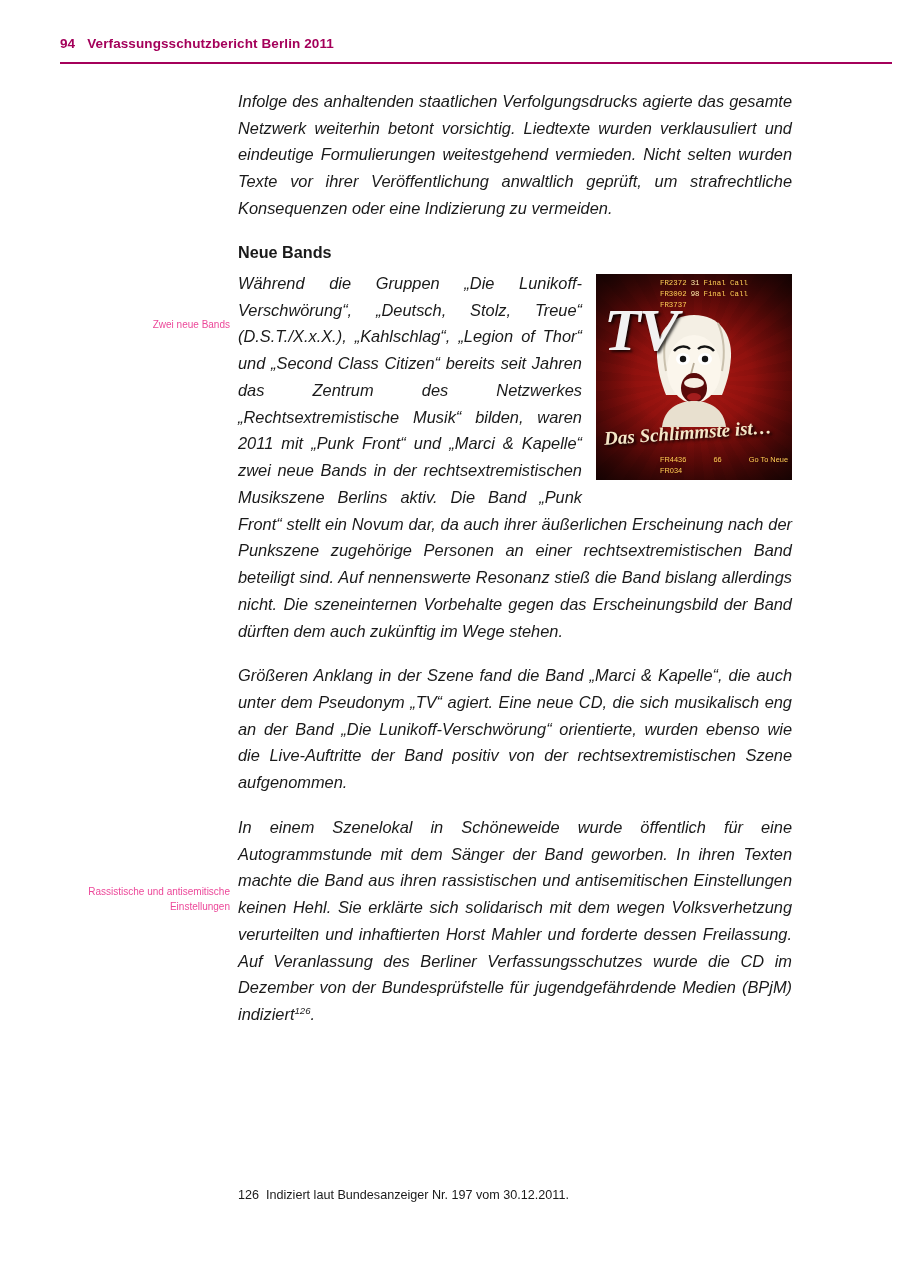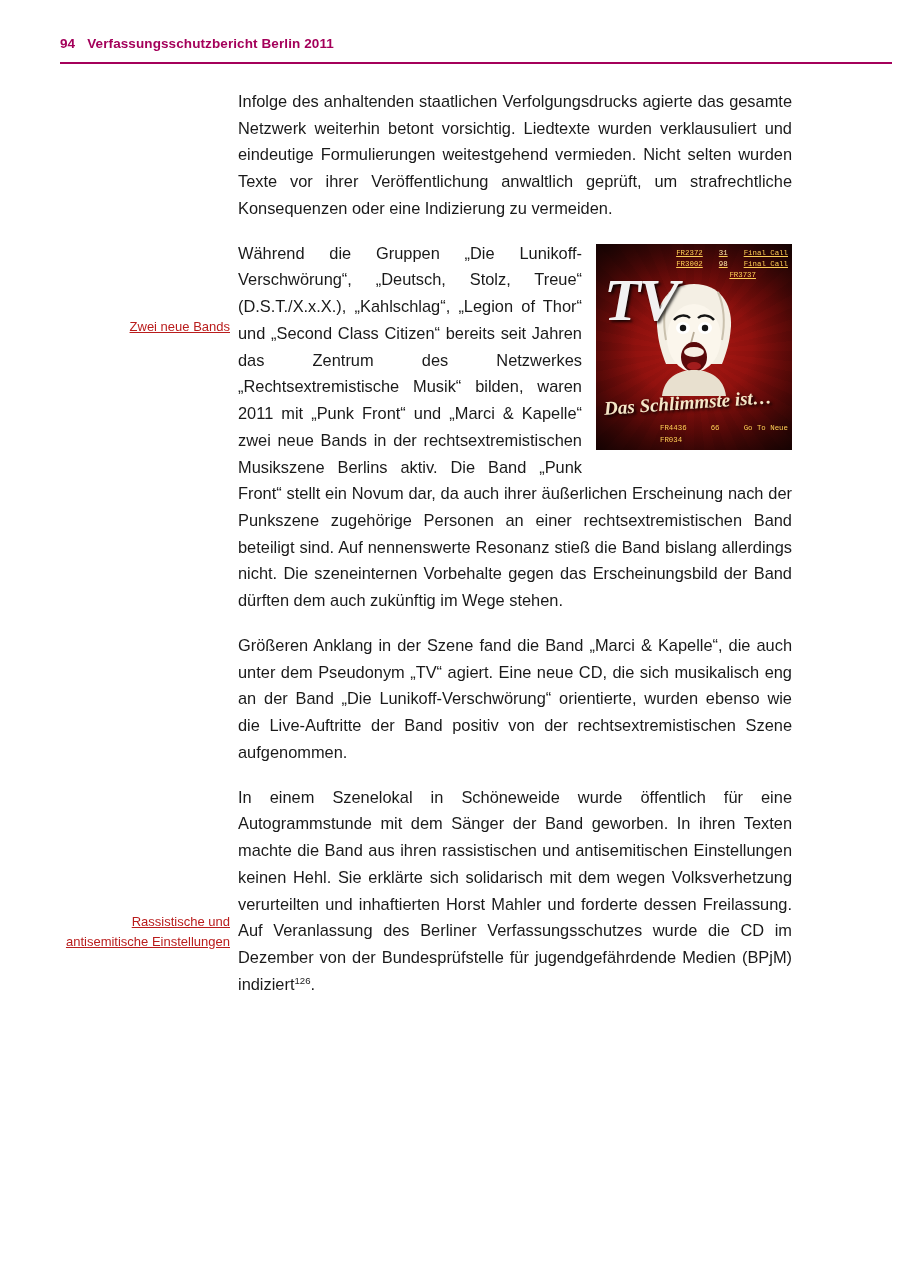--- a/index.html
+++ b/index.html
@@ -50,41 +50,41 @@
   .header-pagenum {
     display: inline-block;
     margin-right: 12px;
   }
 
   
   .margin-note {
     position: absolute;
     width: 172px;
     text-align: right;
-    font-size: 13px;
-    line-height: 1.5;
-    color: #b91c1c;
-    text-decoration: underline;
+    font-size: 10px;
+    line-height: 1.5;
+    color: #ec4899;
   }
   .note-1 { left: 58px; top: 317px; }
-  .note-2 { left: 58px; top: 912px; }
+  .note-2 { left: 58px; top: 884px; }
 
   
   .col {
     position: absolute;
     left: 238px;
     top: 88px;
     width: 554px;
   }
   p.body {
     margin: 0 0 18px 0;
     font-size: 16.4px;
     line-height: 1.63;
     text-align: justify;
     hyphens: manual;
+    font-style: italic;
   }
   .subhead {
     margin: 8px 0 6px 0;
     font-size: 16.2px;
     font-weight: bold;
     line-height: 1.5;
   }
 
   
   .wrapimg {
@@ -134,32 +134,31 @@
     right: 4px;
     top: 4px;
     width: 128px;
     font-family: "Liberation Mono", monospace;
     font-size: 7.4px;
     color: #ffcf55;
     line-height: 1.5;
   }
   .cd-ticker .row {
     display: flex;
-    justify-content: flex-end;
-    gap: 16px;
+    justify-content: flex-start;
+    gap: 4px;
     white-space: nowrap;
-    text-decoration: underline;
   }
   .cd-ticker .row span:nth-child(2) { color: #ffe9a8; }
   .cd-bottom-ticker {
     position: absolute;
     right: 4px;
     bottom: 4px;
     width: 128px;
-    font-family: Liberation Mono, monospace;
+    font-family: Liberation Sans, sans-serif;
     font-size: 7.4px;
     color: #ffcf55;
     line-height: 1.5;
   }
   .cd-bottom-ticker .row {
     display: flex;
     justify-content: space-between;
     gap: 4px;
     white-space: nowrap;
   }
@@ -213,20 +212,21 @@
     <div class="header-line"></div>
   </div>
 
   <div class="margin-note note-1">Zwei neue Bands</div>
   <div class="margin-note note-2">Rassistische und antisemitische Einstellungen</div>
 
   <div class="col">
 
     <p class="body">Infolge des anhaltenden staatlichen Verfolgungsdrucks agierte das gesamte Netzwerk weiterhin betont vorsichtig. Liedtexte wurden verklausuliert und eindeutige Formulierungen weitestgehend vermieden. Nicht selten wurden Texte vor ihrer Veröffentlichung anwaltlich geprüft, um strafrechtliche Konsequenzen oder eine Indizierung zu vermeiden.</p>
 
+    <h2 class="subhead">Neue Bands</h2>
 
     <div class="clearfix">
       <figure class="wrapimg">
         <div class="cd-art"></div>
         <div class="cd-vignette"></div>
 
         <div class="cd-face">
           <svg viewBox="0 0 108 116" width="108" height="116" aria-hidden="true">
 
             <path d="M54 4 C28 4 16 24 17 46 C18 62 22 74 26 84 L82 84 C86 74 90 62 91 46 C92 24 80 4 54 4 Z" fill="#f4efe4"></path>
@@ -291,14 +291,17 @@
 
       <p class="body">Während die Gruppen „Die Lunikoff-Verschwörung“, „Deutsch, Stolz, Treue“ (D.S.T./X.x.X.), „Kahlschlag“, „Legion of Thor“ und „Second Class Citizen“ bereits seit Jahren das Zentrum des Netzwerkes „Rechtsextremistische Musik“ bilden, waren 2011 mit „Punk Front“ und „Marci &amp; Kapelle“ zwei neue Bands in der rechtsextremistischen Musikszene Berlins aktiv. Die Band „Punk Front“ stellt ein Novum dar, da auch ihrer äußerlichen Erscheinung nach der Punkszene zugehörige Personen an einer rechtsextremistischen Band beteiligt sind. Auf nennenswerte Resonanz stieß die Band bislang allerdings nicht. Die szeneinternen Vorbehalte gegen das Erscheinungsbild der Band dürften dem auch zukünftig im Wege stehen.</p>
     </div>
 
     <p class="body">Größeren Anklang in der Szene fand die Band „Marci &amp; Kapelle“, die auch unter dem Pseudonym „TV“ agiert. Eine neue CD, die sich musikalisch eng an der Band „Die Lunikoff-Verschwörung“ orientierte, wurden ebenso wie die Live-Auftritte der Band positiv von der rechtsextremistischen Szene aufgenommen.</p>
 
     <p class="body"><span>In einem Szenelokal in Schöneweide wurde öffentlich für eine Autogrammstunde mit dem Sänger der Band geworben. In ihren Texten machte die Band aus ihren rassistischen und antisemitischen Einstellungen keinen Hehl. Sie erklärte sich solidarisch mit dem wegen Volksverhetzung verurteilten und inhaftierten Horst Mahler und forderte dessen Freilassung. Auf Veranlassung des Berliner Verfassungsschutzes wurde die CD im Dezember von der Bundesprüfstelle für jugendgefährdende Medien (BPjM) indiziert</span><sup class="fn-ref">126</sup><span>.</span></p>
 
   </div>
 
+  <div class="footnote">
+    <span class="fn-num">126</span><span>Indiziert laut Bundesanzeiger Nr. 197 vom 30.12.2011.</span>
+  </div>
 
 </div>
 
 </body></html>

